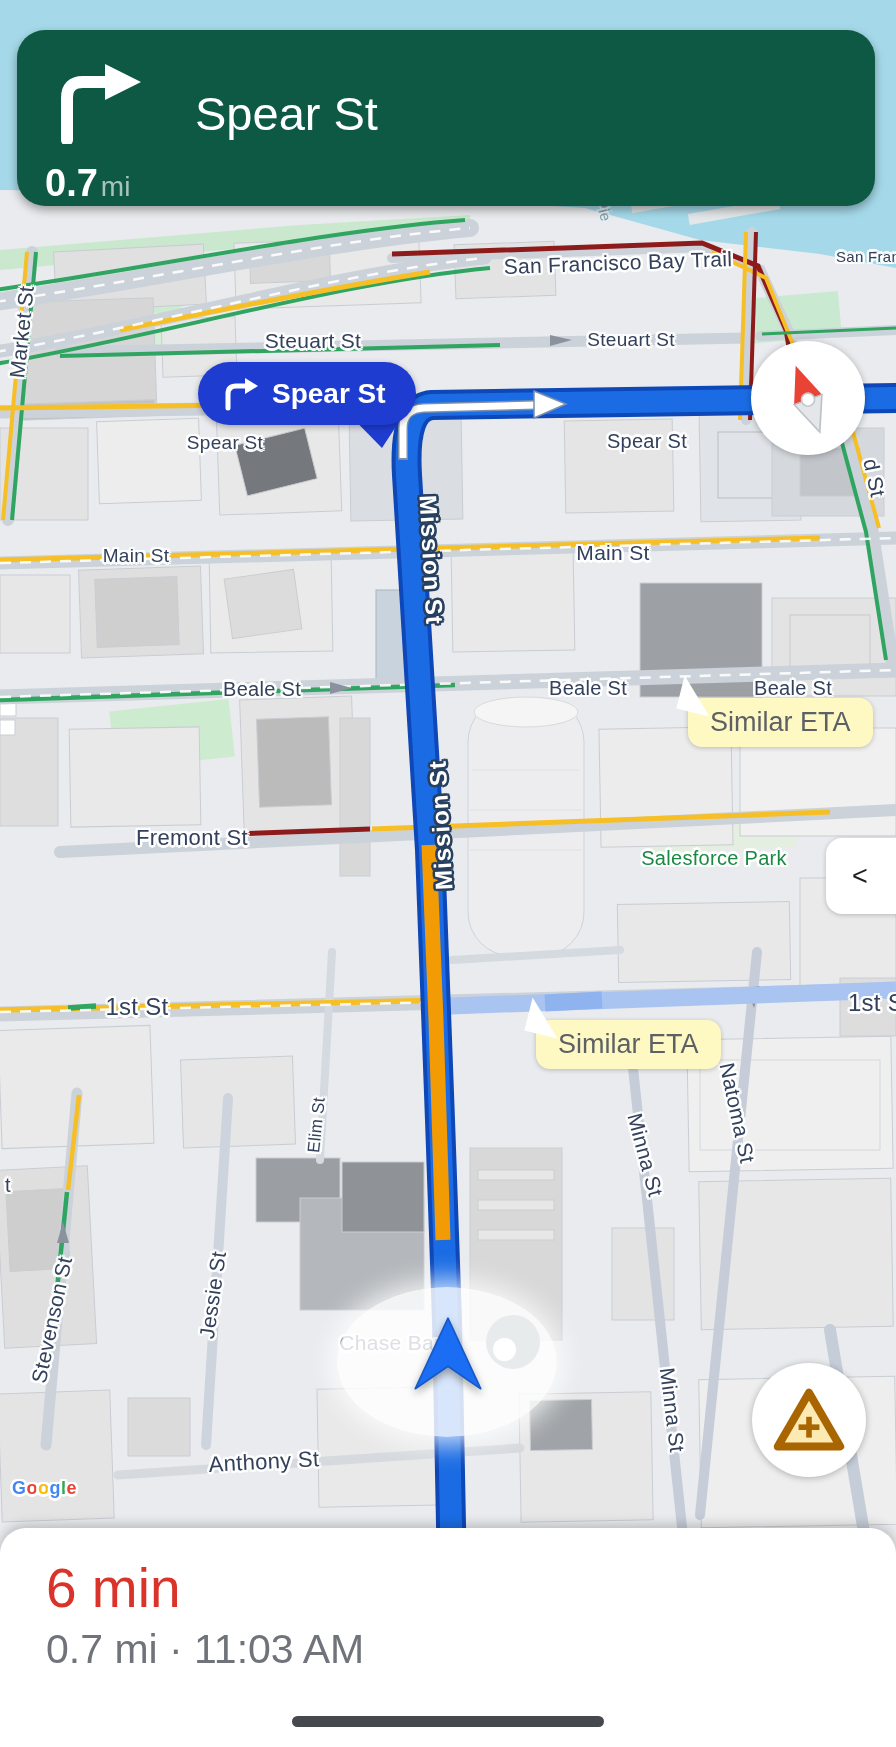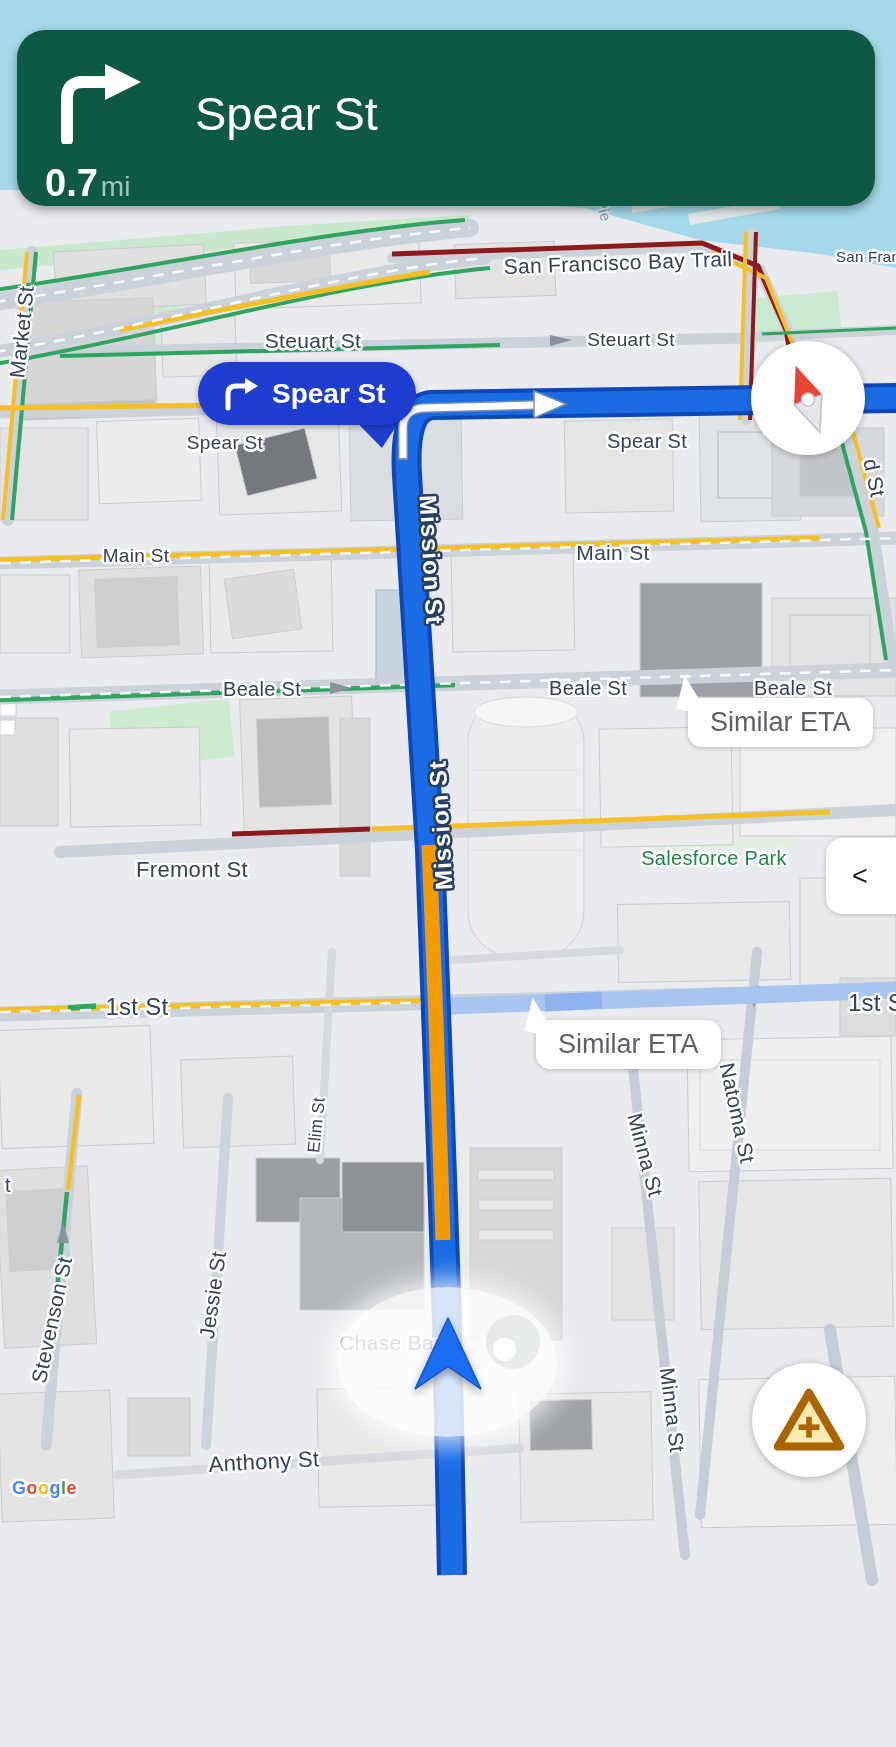--- a/index.html
+++ b/index.html
@@ -18,21 +18,21 @@
     text-shadow:-2px -2px 0 #27405f,2px -2px 0 #27405f,-2px 2px 0 #27405f,2px 2px 0 #27405f,
                 0 -2.5px 0 #27405f,0 2.5px 0 #27405f,-2.5px 0 0 #27405f,2.5px 0 0 #27405f;}
   .map-label.park{color:#1a8a43;
     text-shadow:-2px -2px 0 #fff,2px -2px 0 #fff,-2px 2px 0 #fff,2px 2px 0 #fff,
                 0 -2.5px 0 #fff,0 2.5px 0 #fff,-2.5px 0 0 #fff,2.5px 0 0 #fff;}
   .map-label.pier{color:#8a97a3;
     text-shadow:-2px -2px 0 #dff0f5,2px -2px 0 #dff0f5,-2px 2px 0 #dff0f5,2px 2px 0 #dff0f5;}
 
   
   #bubbles{position:absolute;inset:0;z-index:6;}
-  .eta-bubble{position:absolute;background:#ffffff;border-radius:14px;padding:9px 22px;
+  .eta-bubble{position:absolute;background:#fef9c3;border-radius:14px;padding:9px 22px;
     color:#5d6166;font-size:27px;font-weight:400;box-shadow:0 1px 5px rgba(0,0,0,.22);}
   .eta-bubble::before{content:"";position:absolute;left:-8px;top:-19px;width:0;height:0;
     border-bottom:34px solid #fff;border-right:34px solid transparent;transform:rotate(14deg);}
   .eta-bubble span{position:relative;}
 
   
   .nav-banner{position:absolute;left:17px;top:30px;width:858px;height:176px;z-index:9;
     background:#0d5943;border-radius:28px;box-shadow:0 4px 10px rgba(0,0,0,.35);}
   .banner-arrow{position:absolute;left:30px;top:22px;}
   .banner-dist{position:absolute;left:28px;top:132px;color:#fff;font-size:38px;font-weight:700;}
@@ -261,21 +261,21 @@
       <div class="map-label dark" style="left: 225px; top: 443px; font-size: 19px; transform: translate(-50%, -50%) rotate(0deg);">Spear St</div>
       <div class="map-label dark" style="left: 647px; top: 441px; font-size: 20px; transform: translate(-50%, -50%) rotate(0deg);">Spear St</div>
       <div class="map-label dark" style="left: 874px; top: 478px; font-size: 21px; transform: translate(-50%, -50%) rotate(78deg);">d St</div>
       <div class="map-label dark" style="left: 136px; top: 556px; font-size: 19px; transform: translate(-50%, -50%) rotate(0deg);">Main St</div>
       <div class="map-label dark" style="left: 613px; top: 553px; font-size: 21px; transform: translate(-50%, -50%) rotate(0deg);">Main St</div>
       <div class="map-label route" style="left: 431px; top: 560px; font-size: 24px; transform: translate(-50%, -50%) rotate(87deg);">Mission St</div>
       <div class="map-label route" style="left: 441px; top: 825px; font-size: 24px; transform: translate(-50%, -50%) rotate(-93deg);">Mission St</div>
       <div class="map-label dark" style="left: 262px; top: 689px; font-size: 20px; transform: translate(-50%, -50%) rotate(0deg);">Beale St</div>
       <div class="map-label dark" style="left: 588px; top: 688px; font-size: 20px; transform: translate(-50%, -50%) rotate(0deg);">Beale St</div>
       <div class="map-label dark" style="left: 793px; top: 688px; font-size: 20px; transform: translate(-50%, -50%) rotate(0deg);">Beale St</div>
-      <div class="map-label dark" style="left: 192px; top: 838px; font-size: 22px; transform: translate(-50%, -50%) rotate(0deg); margin-top: 32px;">Fremont St</div>
+      <div class="map-label dark" style="left: 192px; top: 838px; font-size: 22px; transform: translate(-50%, -50%) rotate(0deg);">Fremont St</div>
       <div class="map-label park" style="left: 680px; top: 858px; font-size: 20px; transform: translate(-50%, -50%) rotate(0deg); margin-left: 34px;">Salesforce Park</div>
       <div class="map-label dark" style="left: 137px; top: 1007px; font-size: 24px; transform: translate(-50%, -50%) rotate(0deg);">1st St</div>
       <div class="map-label dark" style="left: 876px; top: 1003px; font-size: 24px; transform: translate(-50%, -50%) rotate(0deg);">1st S</div>
       <div class="map-label dark" style="left: 737px; top: 1113px; font-size: 21px; transform: translate(-50%, -50%) rotate(78deg);">Natoma St</div>
       <div class="map-label dark" style="left: 645px; top: 1155px; font-size: 21px; transform: translate(-50%, -50%) rotate(75deg);">Minna St</div>
       <div class="map-label dark" style="left: 672px; top: 1410px; font-size: 21px; transform: translate(-50%, -50%) rotate(83deg);">Minna St</div>
       <div class="map-label dark" style="left: 317px; top: 1125px; font-size: 17px; transform: translate(-50%, -50%) rotate(-84deg);">Elim St</div>
       <div class="map-label dark" style="left: 213px; top: 1295px; font-size: 21px; transform: translate(-50%, -50%) rotate(-82deg);">Jessie St</div>
       <div class="map-label dark" style="left: 52px; top: 1320px; font-size: 21px; transform: translate(-50%, -50%) rotate(-78deg);">Stevenson St</div>
       <div class="map-label dark" style="left: 8px; top: 1185px; font-size: 20px; transform: translate(-50%, -50%) rotate(0deg);">t</div>
@@ -333,14 +333,19 @@
     <svg class="banner-arrow" width="104" height="92" viewBox="0 0 104 92">
       <path d="M 20 88 L 20 46 Q 20 30 36 30 L 60 30" fill="none" stroke="#fff" stroke-width="12" stroke-linecap="round"></path>
       <polygon points="58,12 94,30 58,48" fill="#fff"></polygon>
     </svg>
     <div class="banner-dist">
       <span>0.7</span><span class="unit">mi</span>
     </div>
     <div class="banner-street">Spear St</div>
   </div>
 
+  <div class="bottom-sheet">
+    <div class="sheet-eta">6 min</div>
+    <div class="sheet-details">0.7 mi · 11:03 AM</div>
+    <div class="home-indicator"></div>
+  </div>
 
 </div>
 
 </body></html>

